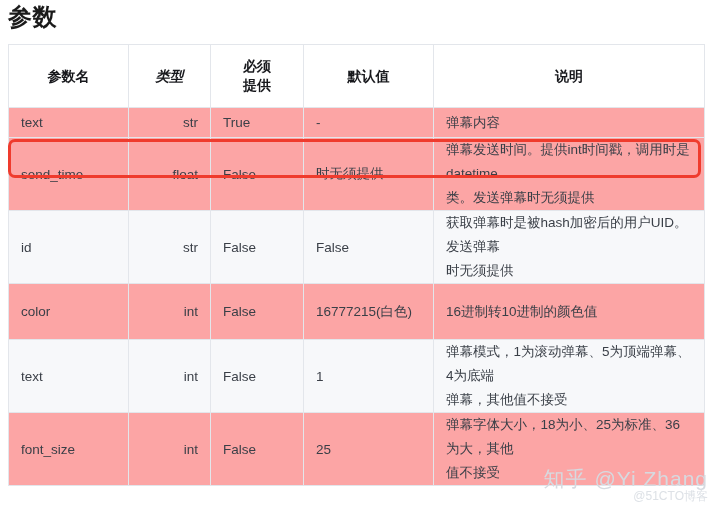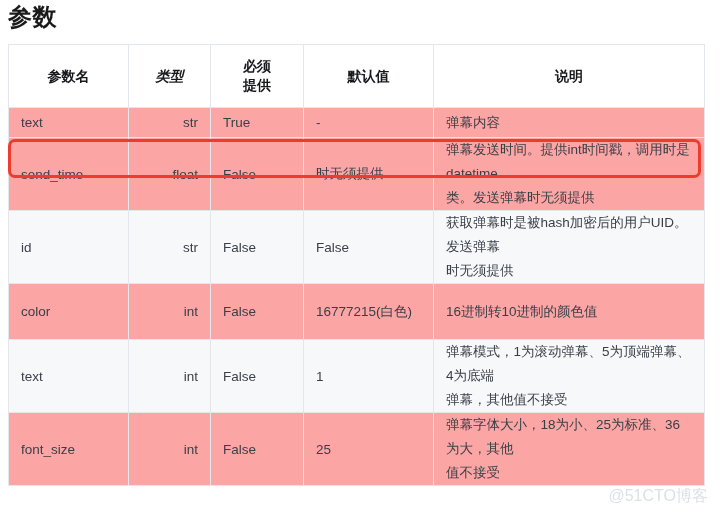--- a/index.html
+++ b/index.html
@@ -110,21 +110,21 @@
     user-select: none;
   }
   #watermark .wm-top {
     font-size: 21px;
     color: #d6dae0;
     letter-spacing: 1px;
     line-height: 22px;
     white-space: nowrap;
   }
   #watermark .wm-bottom {
-    font-size: 16px;
+    font-size: 12px;
     color: #dde1e6;
     line-height: 18px;
     margin-top: -3px;
     white-space: nowrap;
   }
 </style>
 </head>
 <body>
 
 <div id="page-title">参数</div>
@@ -210,14 +210,15 @@
         </td>
       </tr>
 
     </tbody>
   </table>
 </div>
 
 <div id="highlight-box"></div>
 
 <div id="watermark">
+  <div class="wm-top">知乎 @Yi Zhang</div>
   <div class="wm-bottom">@51CTO博客</div>
 </div>
 
 </body></html>

